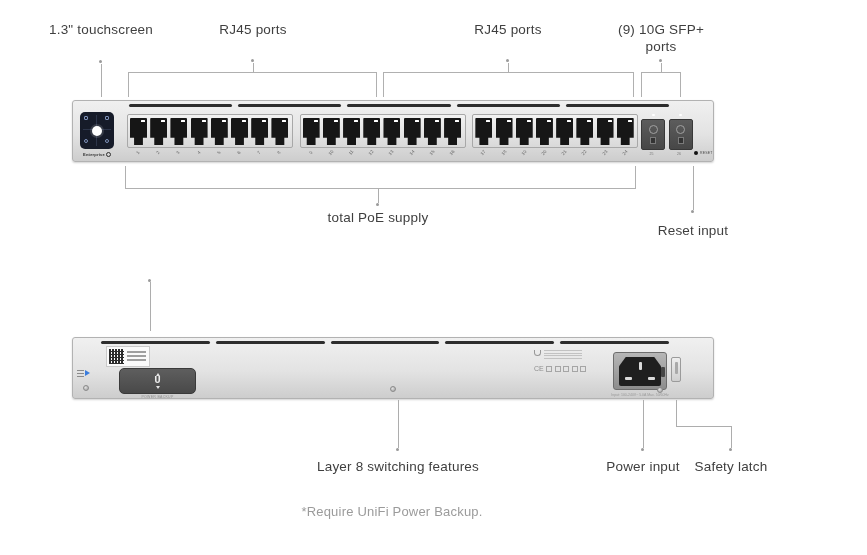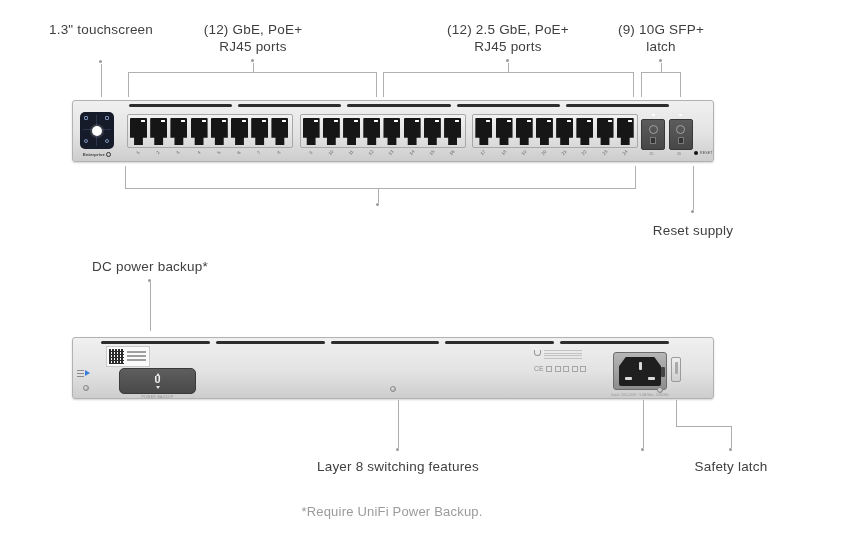--- a/index.html
+++ b/index.html
@@ -97,30 +97,28 @@
 </style>
 </head>
 <body>
 
 <div class="canvas">
 
   <div class="ann" style="left:0;top:21px;width:202px;">
     <div>1.3" touchscreen</div>
   </div>
   <div class="ann" style="left:153px;top:21px;width:200px;">
-    <div>(12) GbE, PoE+</div>
     <div>RJ45 ports</div>
   </div>
   <div class="ann" style="left:408px;top:21px;width:200px;">
-    <div>(12) 2.5 GbE, PoE+</div>
     <div>RJ45 ports</div>
   </div>
   <div class="ann" style="left:591px;top:21px;width:140px;">
     <div>(9) 10G SFP+</div>
-    <div>latch</div>
+    <div>ports</div>
   </div>
 
   <div class="dot" style="left:99px;top:60px;"></div>
   <div class="line vline" style="left:100.5px;top:64px;height:33px;"></div>
 
   <div class="dot" style="left:251px;top:59px;"></div>
   <div class="line vline" style="left:252.5px;top:63px;height:9px;"></div>
   <div class="bracket down" style="left:128px;top:72px;width:249px;height:25px;"></div>
 
   <div class="dot" style="left:506px;top:59px;"></div>
@@ -271,27 +269,27 @@
       </div>
 
     <div class="reset-dot"></div>
     <div class="reset-text">RESET</div>
   </div>
 
   <div class="bracket up" style="left:125px;top:166px;width:511px;height:23px;"></div>
   <div class="line vline" style="left:377.5px;top:189px;height:14px;"></div>
   <div class="dot" style="left:376px;top:203px;"></div>
   <div class="ann" style="left:278px;top:209px;width:200px;">
+    <div>total PoE supply</div>
   </div>
 
   <div class="line vline" style="left:692.5px;top:166px;height:44px;"></div>
   <div class="dot" style="left:691px;top:210px;"></div>
-  <div class="ann" style="left:633px;top:222px;width:120px;">Reset supply</div>
-
-  <div class="ann" style="left:50px;top:258px;width:200px;">DC power backup*</div>
+  <div class="ann" style="left:633px;top:222px;width:120px;">Reset input</div>
+
   <div class="dot" style="left:148px;top:279px;"></div>
   <div class="line vline" style="left:149.5px;top:282px;height:49px;"></div>
 
   <div class="switch" style="top:337px;">
     <div class="layer">
         <div class="vent" style="left: 28px; width: 108.8px;"></div>
         <div class="vent" style="left: 142.8px; width: 108.8px;"></div>
         <div class="vent" style="left: 257.6px; width: 108.8px;"></div>
         <div class="vent" style="left: 372.4px; width: 108.8px;"></div>
         <div class="vent" style="left: 487.2px; width: 108.8px;"></div>
@@ -355,20 +353,21 @@
     </div>
     <div class="screw" style="left:584px;top:49px;"></div>
   </div>
 
   <div class="line vline" style="left:397.5px;top:400px;height:48px;"></div>
   <div class="dot" style="left:396px;top:448px;"></div>
   <div class="ann" style="left:298px;top:458px;width:200px;">Layer 8 switching features</div>
 
   <div class="line vline" style="left:642.5px;top:400px;height:48px;"></div>
   <div class="dot" style="left:641px;top:448px;"></div>
+  <div class="ann" style="left:583px;top:458px;width:120px;">Power input</div>
 
   <div class="line vline" style="left:675.5px;top:400px;height:26px;"></div>
   <div class="line hline" style="left:675.5px;top:426px;width:56px;"></div>
   <div class="line vline" style="left:730.5px;top:426px;height:22px;"></div>
   <div class="dot" style="left:729px;top:448px;"></div>
   <div class="ann" style="left:671px;top:458px;width:120px;">Safety latch</div>
 
   <div class="ann footnote" style="left:242px;top:503px;width:300px;">*Require UniFi Power Backup.</div>
 
 </div>

